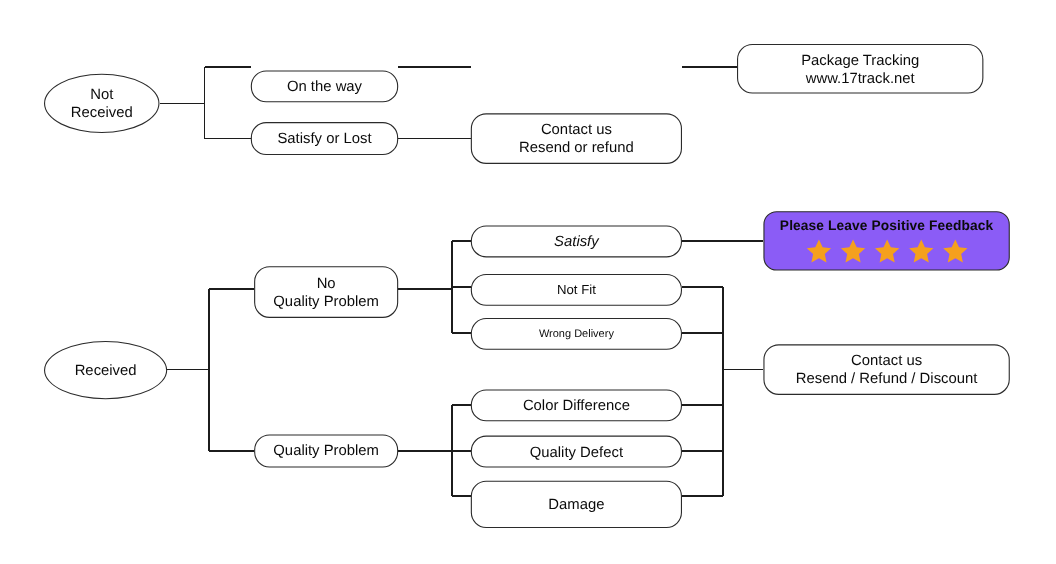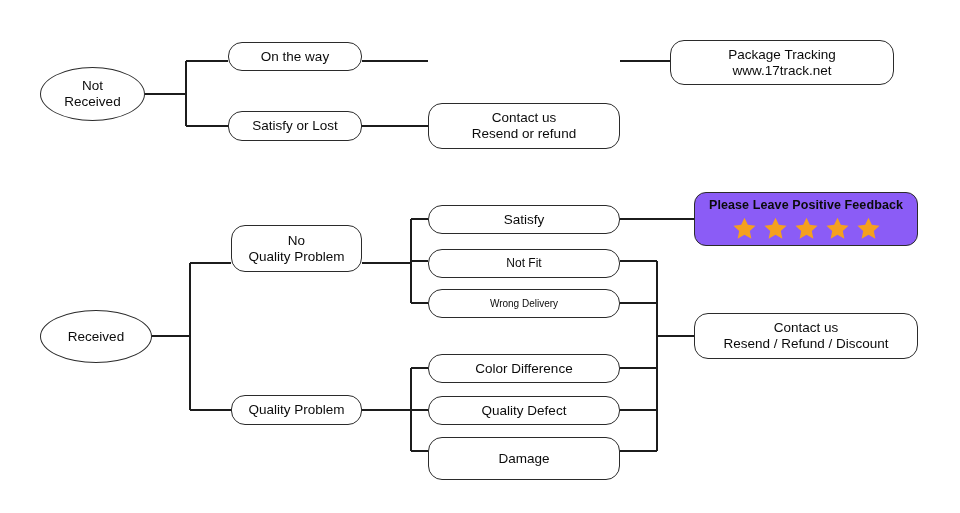--- a/index.html
+++ b/index.html
@@ -115,39 +115,39 @@
       <path d="M620 410 H657"></path>
       <path d="M620 451 H657"></path>
       <path d="M657 261 V451"></path>
       <path d="M657 336 H694"></path>
     </g>
   </svg>
 
   <div class="node ellipse" style="left:40px; top:67px; width:105px; height:54px; font-size:13.5px;">Not
 Received</div>
 
-  <div class="node rbox" style="left:228px; top:42px; width:134px; height:29px; font-size:13.5px;">On the way</div>
+  <div class="node rbox" style="left:228px; top:64px; width:134px; height:29px; font-size:13.5px;">On the way</div>
 
   <div class="node rbox" style="left:228px; top:111px; width:134px; height:30px; font-size:13.5px;">Satisfy or Lost</div>
 
 
   <div class="node rbox" style="left:670px; top:40px; width:224px; height:45px; font-size:13.5px;">Package Tracking
 www.17track.net</div>
 
   <div class="node rbox" style="left:428px; top:103px; width:192px; height:46px; font-size:13.5px;">Contact us
 Resend or refund</div>
 
   <div class="node ellipse" style="left:40px; top:310px; width:112px; height:53px; font-size:13.5px;">Received</div>
 
-  <div class="node rbox" style="left:231px; top:225px; width:131px; height:47px; font-size:13.5px;">No
+  <div class="node rbox" style="left:231px; top:242px; width:131px; height:47px; font-size:13.5px;">No
 Quality Problem</div>
 
   <div class="node rbox" style="left:231px; top:395px; width:131px; height:30px; font-size:13.5px;">Quality Problem</div>
 
-  <div class="node rbox" style="left:428px; top:205px; width:192px; height:29px; font-size:13.5px;">Satisfy</div>
+  <div class="node rbox" style="left:428px; top:205px; width:192px; height:29px; font-size:13.5px;font-style:italic;">Satisfy</div>
 
   <div class="node rbox" style="left:428px; top:249px; width:192px; height:29px; font-size:12px;">Not Fit</div>
 
   <div class="node rbox" style="left:428px; top:289px; width:192px; height:29px; font-size:10px;">Wrong Delivery</div>
 
   <div class="node rbox" style="left:428px; top:354px; width:192px; height:29px; font-size:13.5px;">Color Difference</div>
 
   <div class="node rbox" style="left:428px; top:396px; width:192px; height:29px; font-size:13.5px;">Quality Defect</div>
 
   <div class="node rbox" style="left:428px; top:437px; width:192px; height:43px; font-size:13.5px;">Damage</div>

